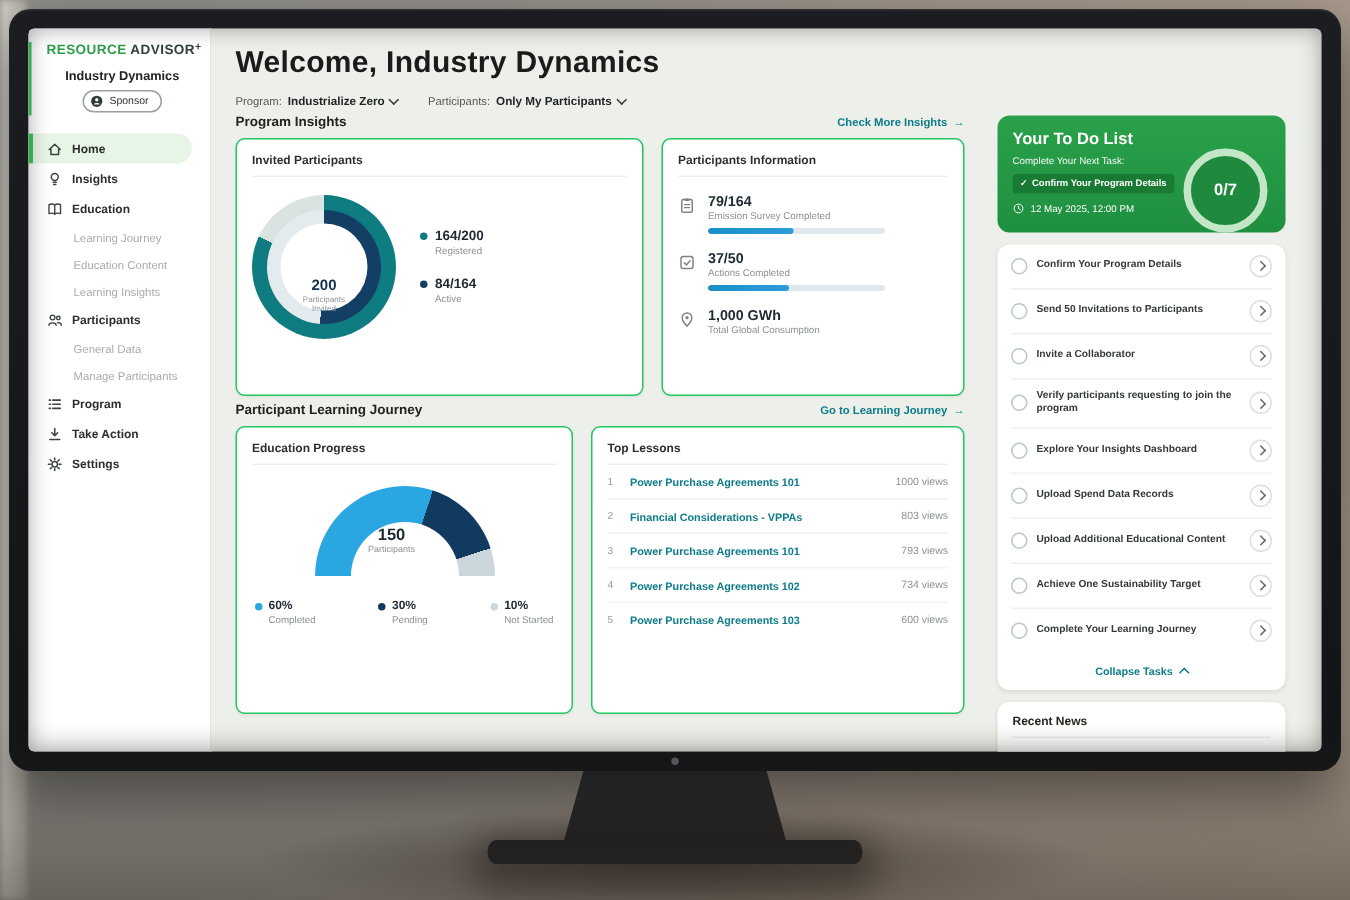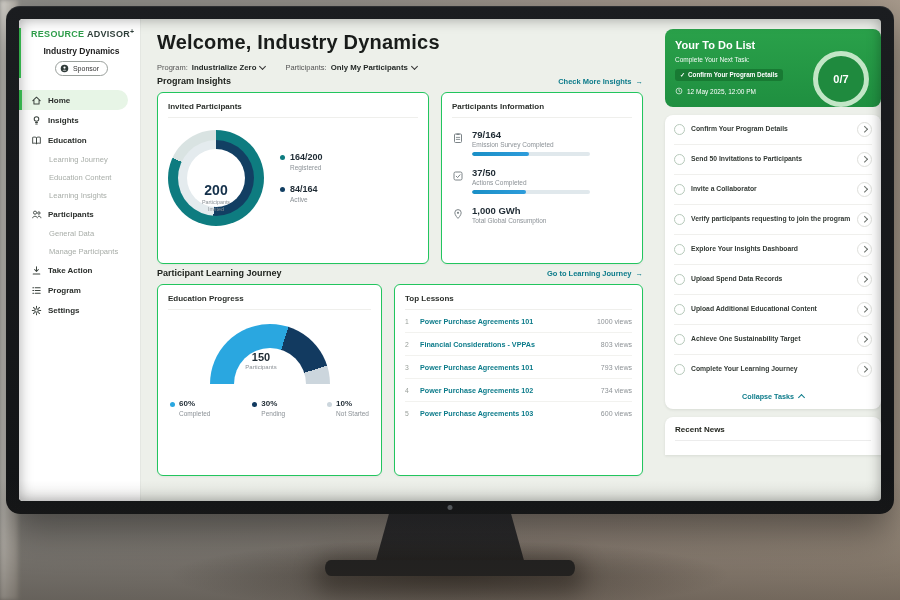--- a/index.html
+++ b/index.html
@@ -72,21 +72,21 @@
   
   .card-invited{width:272px;height:172px;}
   .invited-body{display:flex;align-items:center;gap:16px;margin-top:12px;}
   .donut{position:relative;width:96px;height:96px;}
   .donut .ring-outer{position:absolute;inset:0;border-radius:50%;
     background:conic-gradient(#0e7c80 0deg 295deg,#d9e3e2 295deg 360deg);}
   .donut .ring-mid{position:absolute;left:10px;top:10px;width:76px;height:76px;border-radius:50%;
     background:conic-gradient(#123f63 0deg 184deg,#e4ebee 184deg 360deg);}
   .donut .donut-center{position:absolute;left:19px;top:19px;width:58px;height:58px;border-radius:50%;
     background:#fff;display:flex;flex-direction:column;align-items:center;justify-content:center;text-align:center;}
-  .donut .dc-big{font-size:14px;font-weight:bold;color:#14304a;margin-top:38px;}
+  .donut .dc-big{font-size:10px;font-weight:bold;color:#14304a;margin-top:38px;}
   .donut .dc-small{font-size:5.4px;color:#8b9196;width:42px;line-height:1.15;margin-top:1px;}
   .legend-col{display:flex;flex-direction:column;gap:14px;}
   .legend-item{display:flex;align-items:flex-start;gap:5px;}
   .ldot{width:5px;height:5px;border-radius:50%;margin-top:2px;}
   .lval{font-size:9px;font-weight:bold;color:#1e2a33;line-height:1.1;}
   .llab{font-size:6.5px;color:#8b9196;margin-top:1px;}
 
   
   .card-pinfo{flex:1;height:172px;}
   .pinfo-row{display:flex;gap:8px;margin-top:11px;}
@@ -111,21 +111,21 @@
 
   
   .card-lessons{flex:1;height:192px;}
   .lesson-row{display:flex;align-items:center;gap:7px;padding:6.5px 0;border-bottom:1px solid #f2f2ef;}
   .lesson-row:last-child{border-bottom:none;}
   .l-rank{font-size:6.8px;color:#9aa09b;width:8px;}
   .l-title{flex:1;font-size:7.2px;font-weight:bold;color:#0c7b8a;cursor:pointer;white-space:nowrap;overflow:hidden;}
   .l-views{font-size:7px;color:#8d9296;}
 
   
-  .rightpanel{width:226px;min-width:226px;box-sizing:border-box;padding:10px 0 0 10px;}
+  .rightpanel{width:226px;min-width:226px;box-sizing:border-box;padding:10px 24px 0 10px;margin-top:48px;}
   .todo-card{position:relative;background:linear-gradient(#2aa14a,#1f8f40);border-radius:8px;
     padding:10px 10px 12px;color:#fff;}
   .todo-title{font-size:11px;font-weight:bold;}
   .todo-sub{font-size:6.5px;margin-top:5px;opacity:.95;}
   .todo-chip{display:inline-flex;align-items:center;gap:3px;background:#187a33;border-radius:3px;
     padding:2.5px 5px;margin-top:4px;font-size:6.3px;font-weight:bold;max-width:130px;}
   .todo-chip .chk{font-size:6px;}
   .todo-due{display:flex;align-items:center;gap:4px;font-size:6.5px;margin-top:6px;}
   .todo-due svg{width:8px;height:8px;}
   .todo-ring{position:absolute;right:12px;top:22px;width:46px;height:46px;border-radius:50%;
@@ -225,32 +225,32 @@
           </div>
           <div class="nav-item sub">
             <span class="nav-label">General Data</span>
           </div>
           <div class="nav-item sub">
             <span class="nav-label">Manage Participants</span>
           </div>
           <div class="nav-item">
             <span class="nav-icon">
                 <svg viewBox="0 0 12 12">
+                  <path d="M2 3h.9M4.6 3H10M2 6h.9M4.6 6H10M2 9h.9M4.6 9H10" stroke="currentColor" stroke-width="1.1" stroke-linecap="round"></path>
+                </svg>
+              </span>
+            <span class="nav-label">Program</span>
+          </div>
+          <div class="nav-item">
+            <span class="nav-icon">
+                <svg viewBox="0 0 12 12">
                   <path d="M6 1.8v5M3.9 4.9 6 7l2.1-2.1M2.4 9.8h7.2" fill="none" stroke="currentColor" stroke-width="1.1" stroke-linecap="round" stroke-linejoin="round"></path>
                 </svg>
               </span>
             <span class="nav-label">Take Action</span>
-          </div>
-          <div class="nav-item">
-            <span class="nav-icon">
-                <svg viewBox="0 0 12 12">
-                  <path d="M2 3h.9M4.6 3H10M2 6h.9M4.6 6H10M2 9h.9M4.6 9H10" stroke="currentColor" stroke-width="1.1" stroke-linecap="round"></path>
-                </svg>
-              </span>
-            <span class="nav-label">Program</span>
           </div>
           <div class="nav-item">
             <span class="nav-icon">
                 <svg viewBox="0 0 12 12">
                   <circle cx="6" cy="6" r="2" fill="none" stroke="currentColor" stroke-width="1.1"></circle>
                   <path d="M6 1.4v1.4M6 9.2v1.4M1.4 6h1.4M9.2 6h1.4M2.7 2.7l1 1M8.3 8.3l1 1M9.3 2.7l-1 1M3.7 8.3l-1 1" stroke="currentColor" stroke-width="1.1" stroke-linecap="round"></path>
                 </svg>
               </span>
             <span class="nav-label">Settings</span>
           </div>

